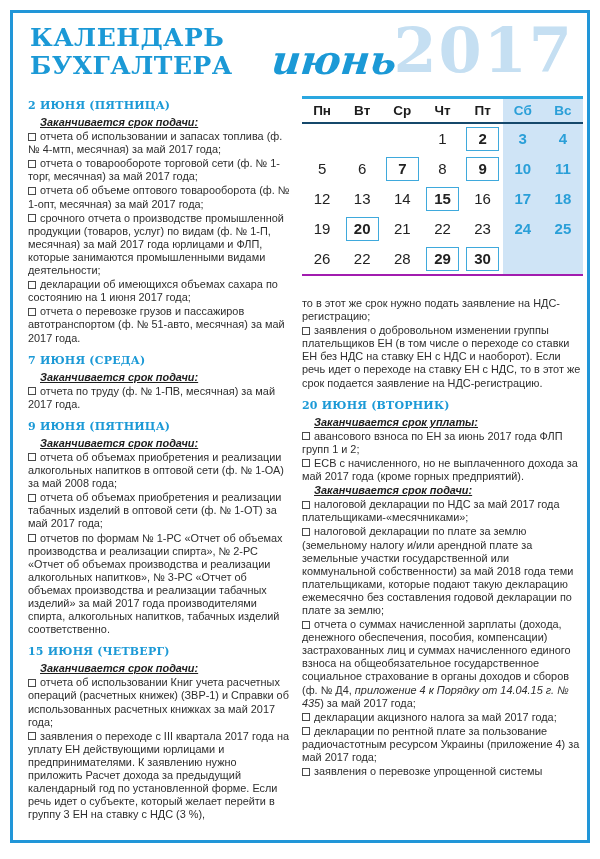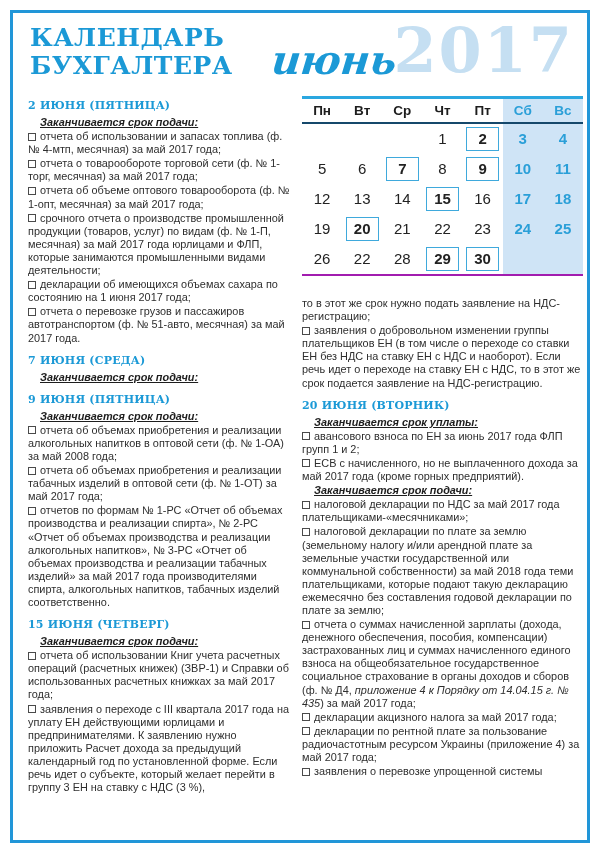--- a/index.html
+++ b/index.html
@@ -67,20 +67,21 @@
       <div class="sec-heading">2 ИЮНЯ (ПЯТНИЦА)</div>
       <div class="dl-label">Заканчивается срок подачи:</div>
       <div class="dl-item"><span class="sq"></span><span>отчета об использовании и запасах топлива (ф. № 4-мтп, месячная) за май 2017 года;</span></div>
       <div class="dl-item"><span class="sq"></span><span>отчета о товарообороте торговой сети (ф. № 1-торг, месячная) за май 2017 года;</span></div>
       <div class="dl-item"><span class="sq"></span><span>отчета об объеме оптового товарооборота (ф. № 1-опт, месячная) за май 2017 года;</span></div>
       <div class="dl-item"><span class="sq"></span><span>срочного отчета о производстве промышленной продукции (товаров, услуг) по видам (ф. № 1-П, месячная) за май 2017 года юрлицами и ФЛП, которые занимаются промышленными видами деятельности;</span></div>
       <div class="dl-item"><span class="sq"></span><span>декларации об имеющихся объемах сахара по состоянию на 1 июня 2017 года;</span></div>
       <div class="dl-item"><span class="sq"></span><span>отчета о перевозке грузов и пассажиров автотранспортом (ф. № 51-авто, месячная) за май 2017 года.</span></div>
       <div class="sec-heading">7 ИЮНЯ (СРЕДА)</div>
       <div class="dl-label">Заканчивается срок подачи:</div>
+      <div class="dl-item"><span class="sq"></span><span>отчета по труду (ф. № 1-ПВ, месячная) за май 2017 года.</span></div>
       <div class="sec-heading">9 ИЮНЯ (ПЯТНИЦА)</div>
       <div class="dl-label">Заканчивается срок подачи:</div>
       <div class="dl-item"><span class="sq"></span><span>отчета об объемах приобретения и реализации алкогольных напитков в оптовой сети (ф. № 1-ОА) за май 2008 года;</span></div>
       <div class="dl-item"><span class="sq"></span><span>отчета об объемах приобретения и реализации табачных изделий в оптовой сети (ф. № 1-ОТ) за май 2017 года;</span></div>
       <div class="dl-item"><span class="sq"></span><span>отчетов по формам № 1-РС «Отчет об объемах производства и реализации спирта», № 2-РС «Отчет об объемах производства и реализации алкогольных напитков», № 3-РС «Отчет об объемах производства и реализации табачных изделий» за май 2017 года производителями спирта, алкогольных напитков, табачных изделий соответственно.</span></div>
       <div class="sec-heading">15 ИЮНЯ (ЧЕТВЕРГ)</div>
       <div class="dl-label">Заканчивается срок подачи:</div>
       <div class="dl-item"><span class="sq"></span><span>отчета об использовании Книг учета расчетных операций (расчетных книжек) (ЗВР-1) и Справки об использованных расчетных книжках за май 2017 года;</span></div>
       <div class="dl-item"><span class="sq"></span><span>заявления о переходе с III квартала 2017 года на уплату ЕН действующими юрлицами и предпринимателями. К заявлению нужно приложить Расчет дохода за предыдущий календарный год по установленной форме. Если речь идет о субъекте, который желает перейти в группу 3 ЕН на ставку с НДС (3 %),</span></div>
     </div>

